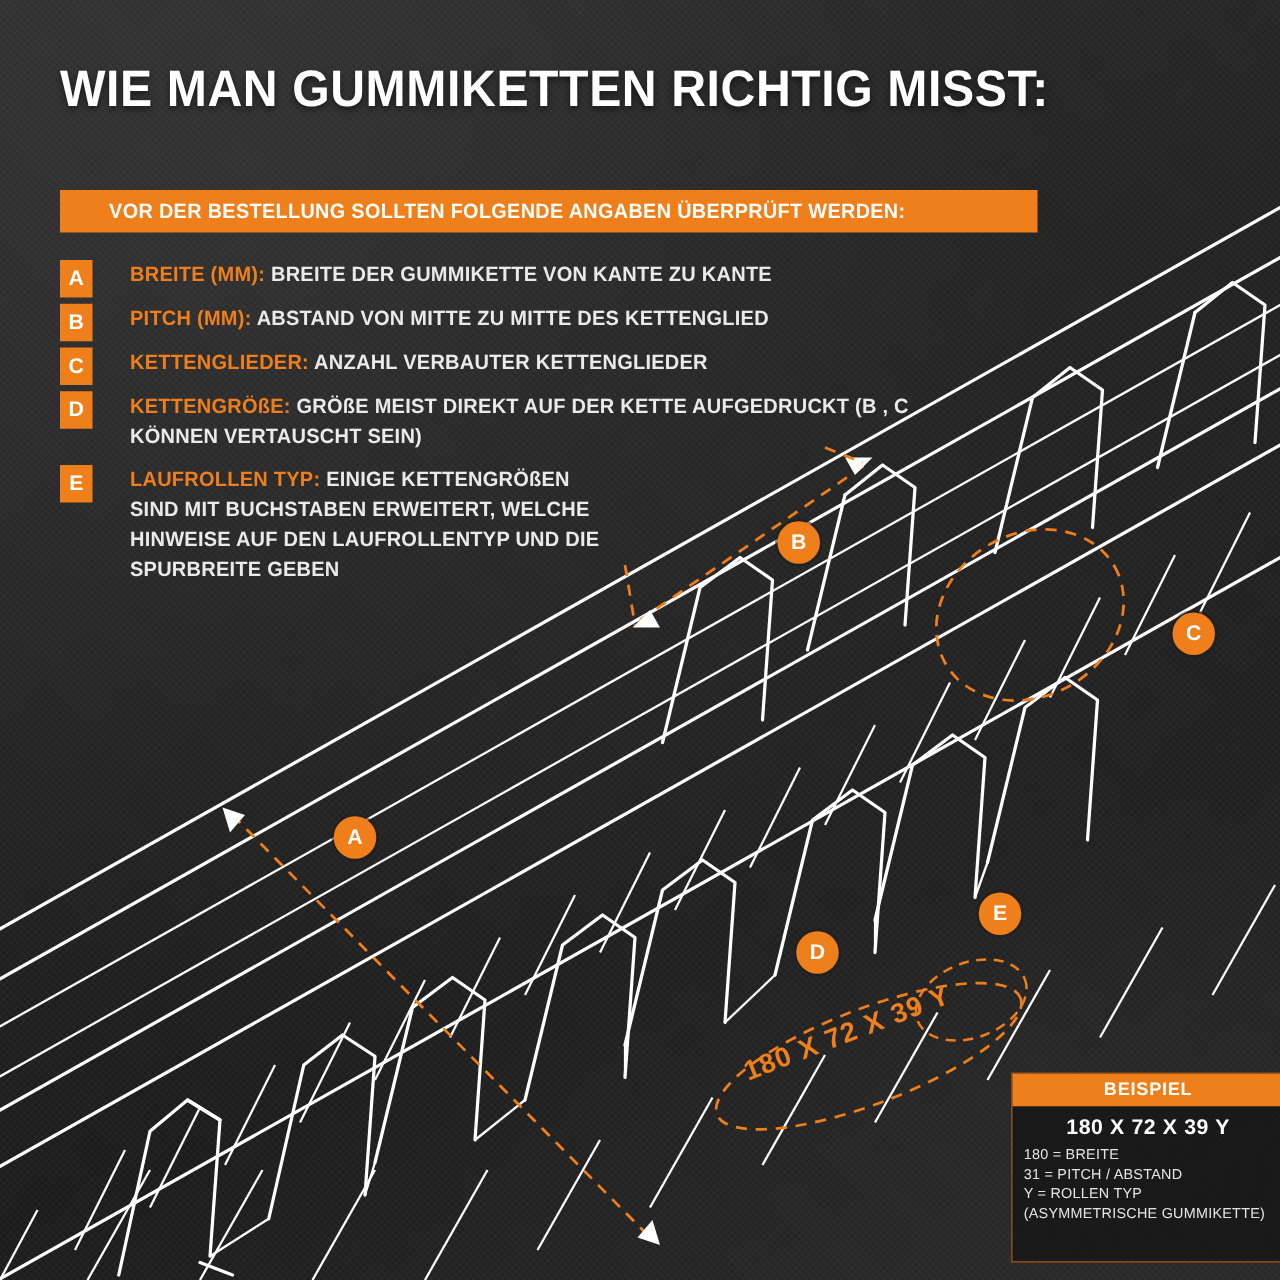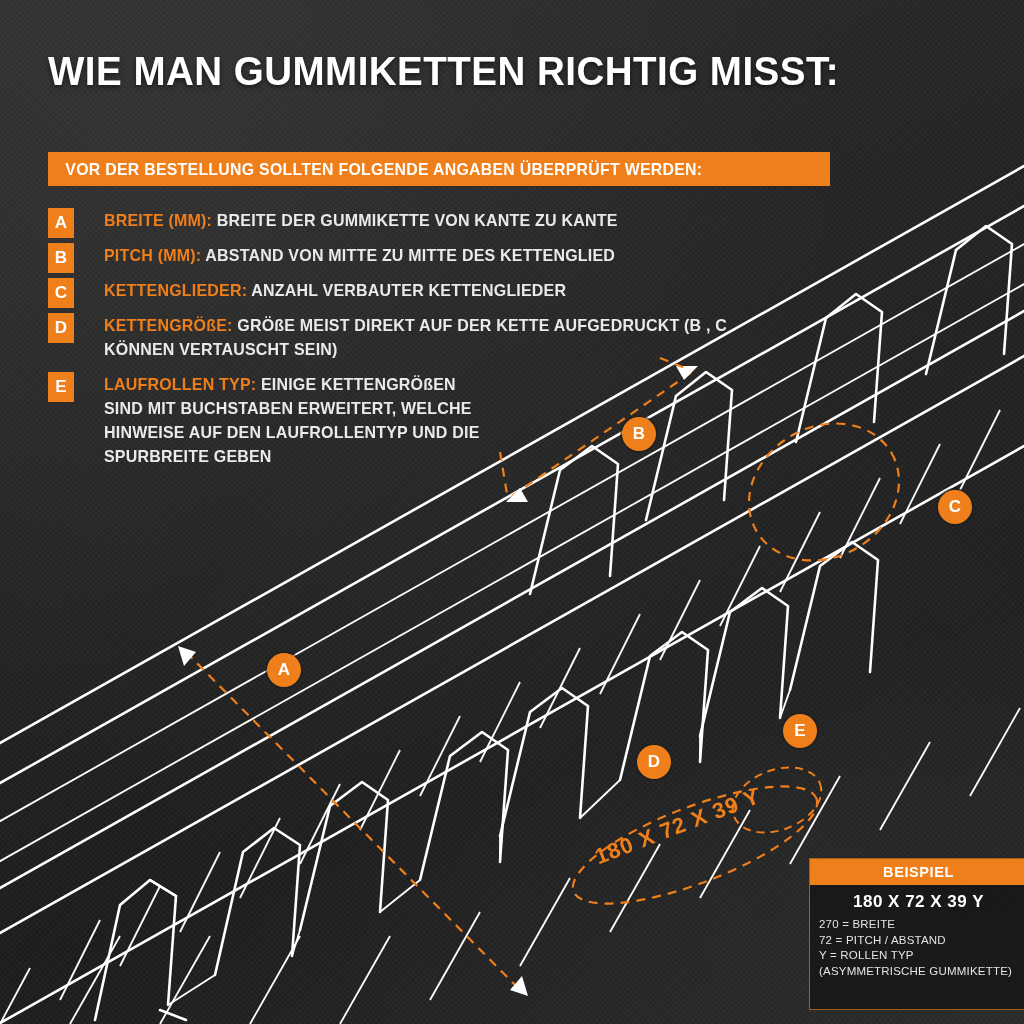--- a/index.html
+++ b/index.html
@@ -39,21 +39,21 @@
     font-stretch: condensed;
     transform: scaleX(0.94);
     transform-origin: left center;
     text-shadow: 0 2px 6px rgba(0,0,0,0.55);
   }
   .subtitle-bar {
     position: absolute;
     left: 22px; top: 152px;
     width: 782px; height: 34px;
     background: #ef7f1a;
-    display: flex; align-items: center;
+    display: flex; align-items: center; padding-left: 22px;
   }
   .subtitle-bar span {
     padding-left: 18px;
     font-size: 16.5px;
     font-weight: bold;
     color: #ffffff;
     letter-spacing: 0.3px;
     transform: scaleX(0.96);
     transform-origin: left center;
     white-space: nowrap;
@@ -342,20 +342,20 @@
     <div class="marker" id="marker-c">C</div>
     <div class="marker" id="marker-d">D</div>
     <div class="marker" id="marker-e">E</div>
 
     <div class="track-code">180 X 72 X 39 Y</div>
 
     <div class="example">
       <div class="example-head">BEISPIEL</div>
       <div class="example-code">180 X 72 X 39 Y</div>
       <div class="example-list">
-        <div>270 = BREITE</div>
-        <div>72 = PITCH / ABSTAND</div>
+        <div>180 = BREITE</div>
+        <div>31 = PITCH / ABSTAND</div>
         <div>Y = ROLLEN TYP (ASYMMETRISCHE GUMMIKETTE)</div>
       </div>
     </div>
 
   </div>
 </div>
 
 </body></html>

